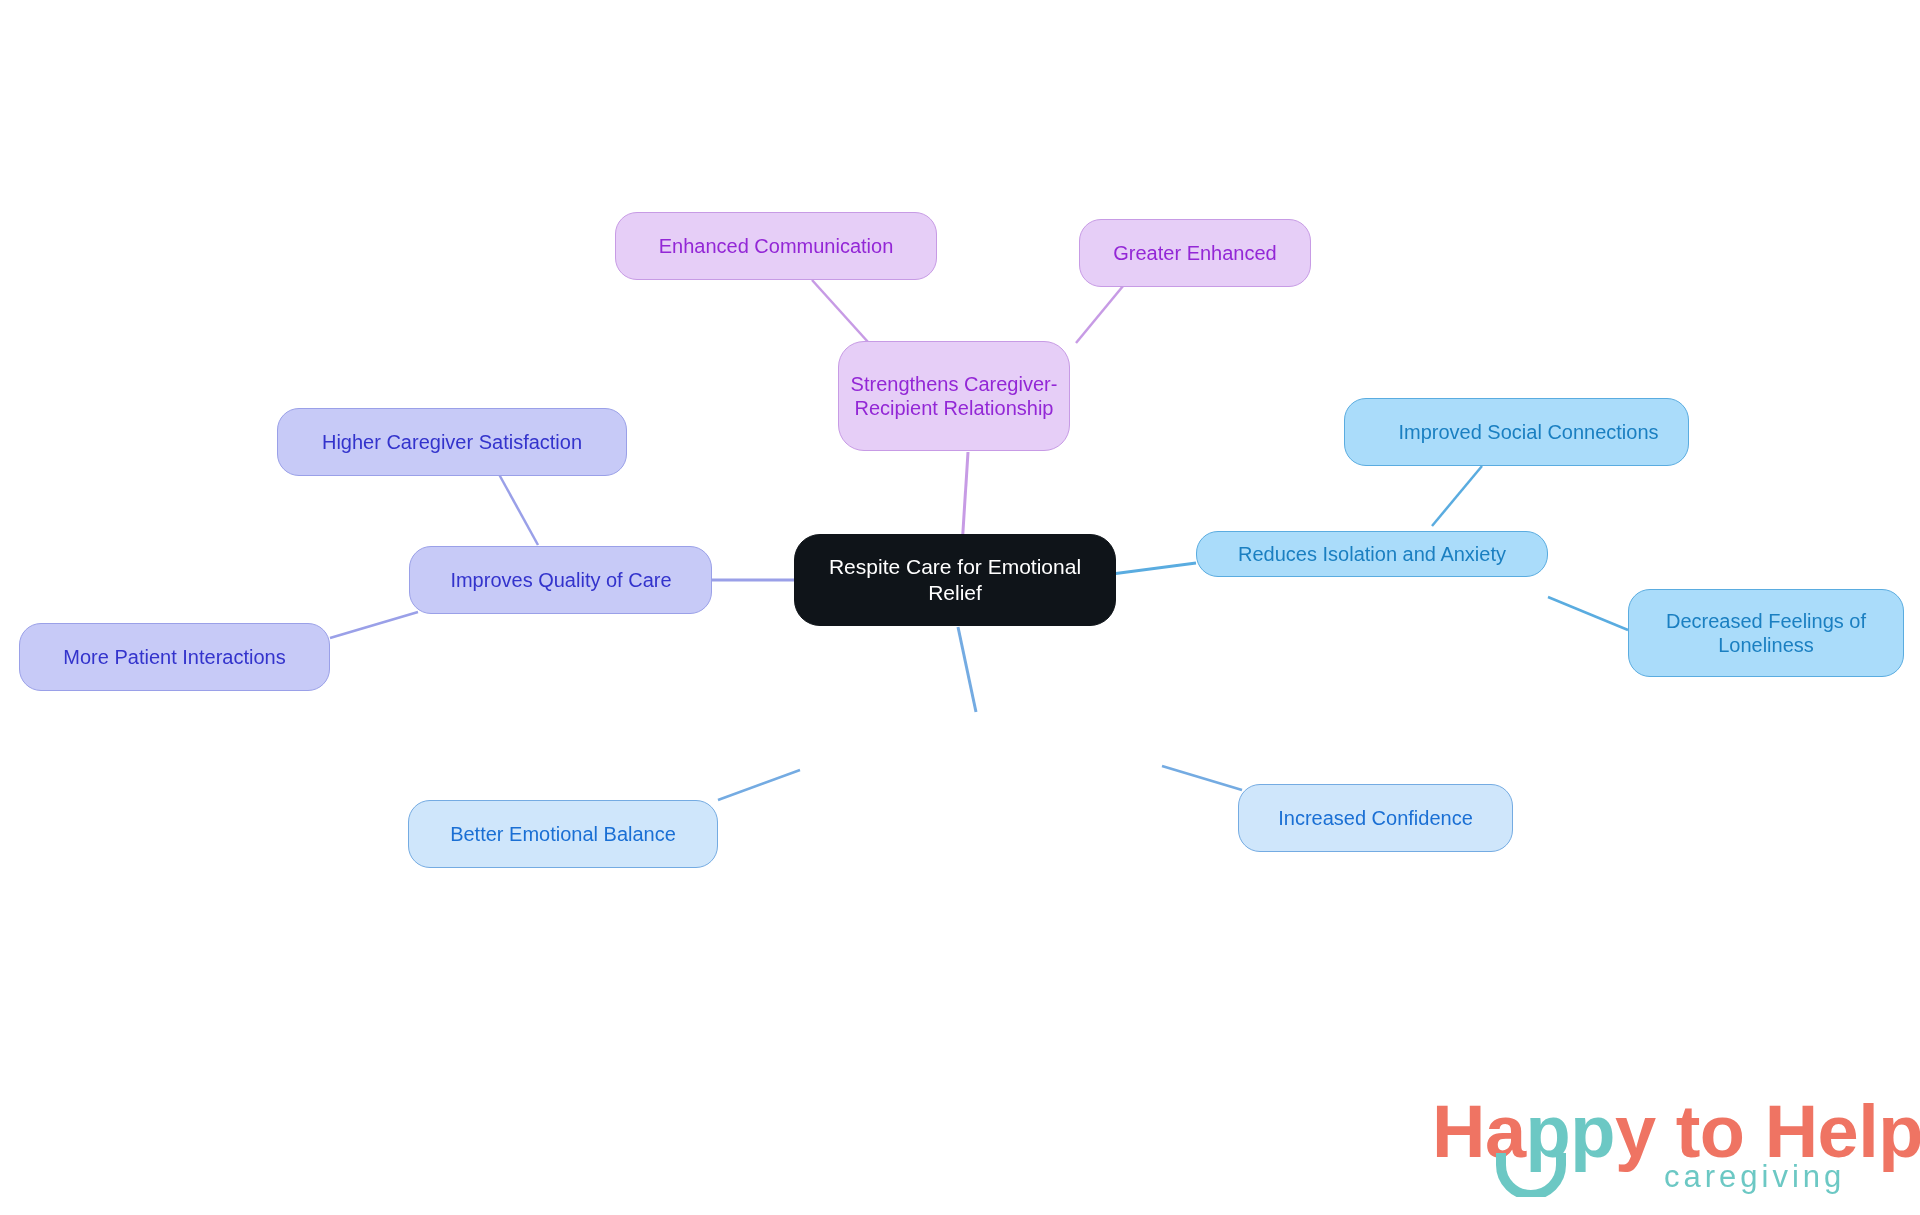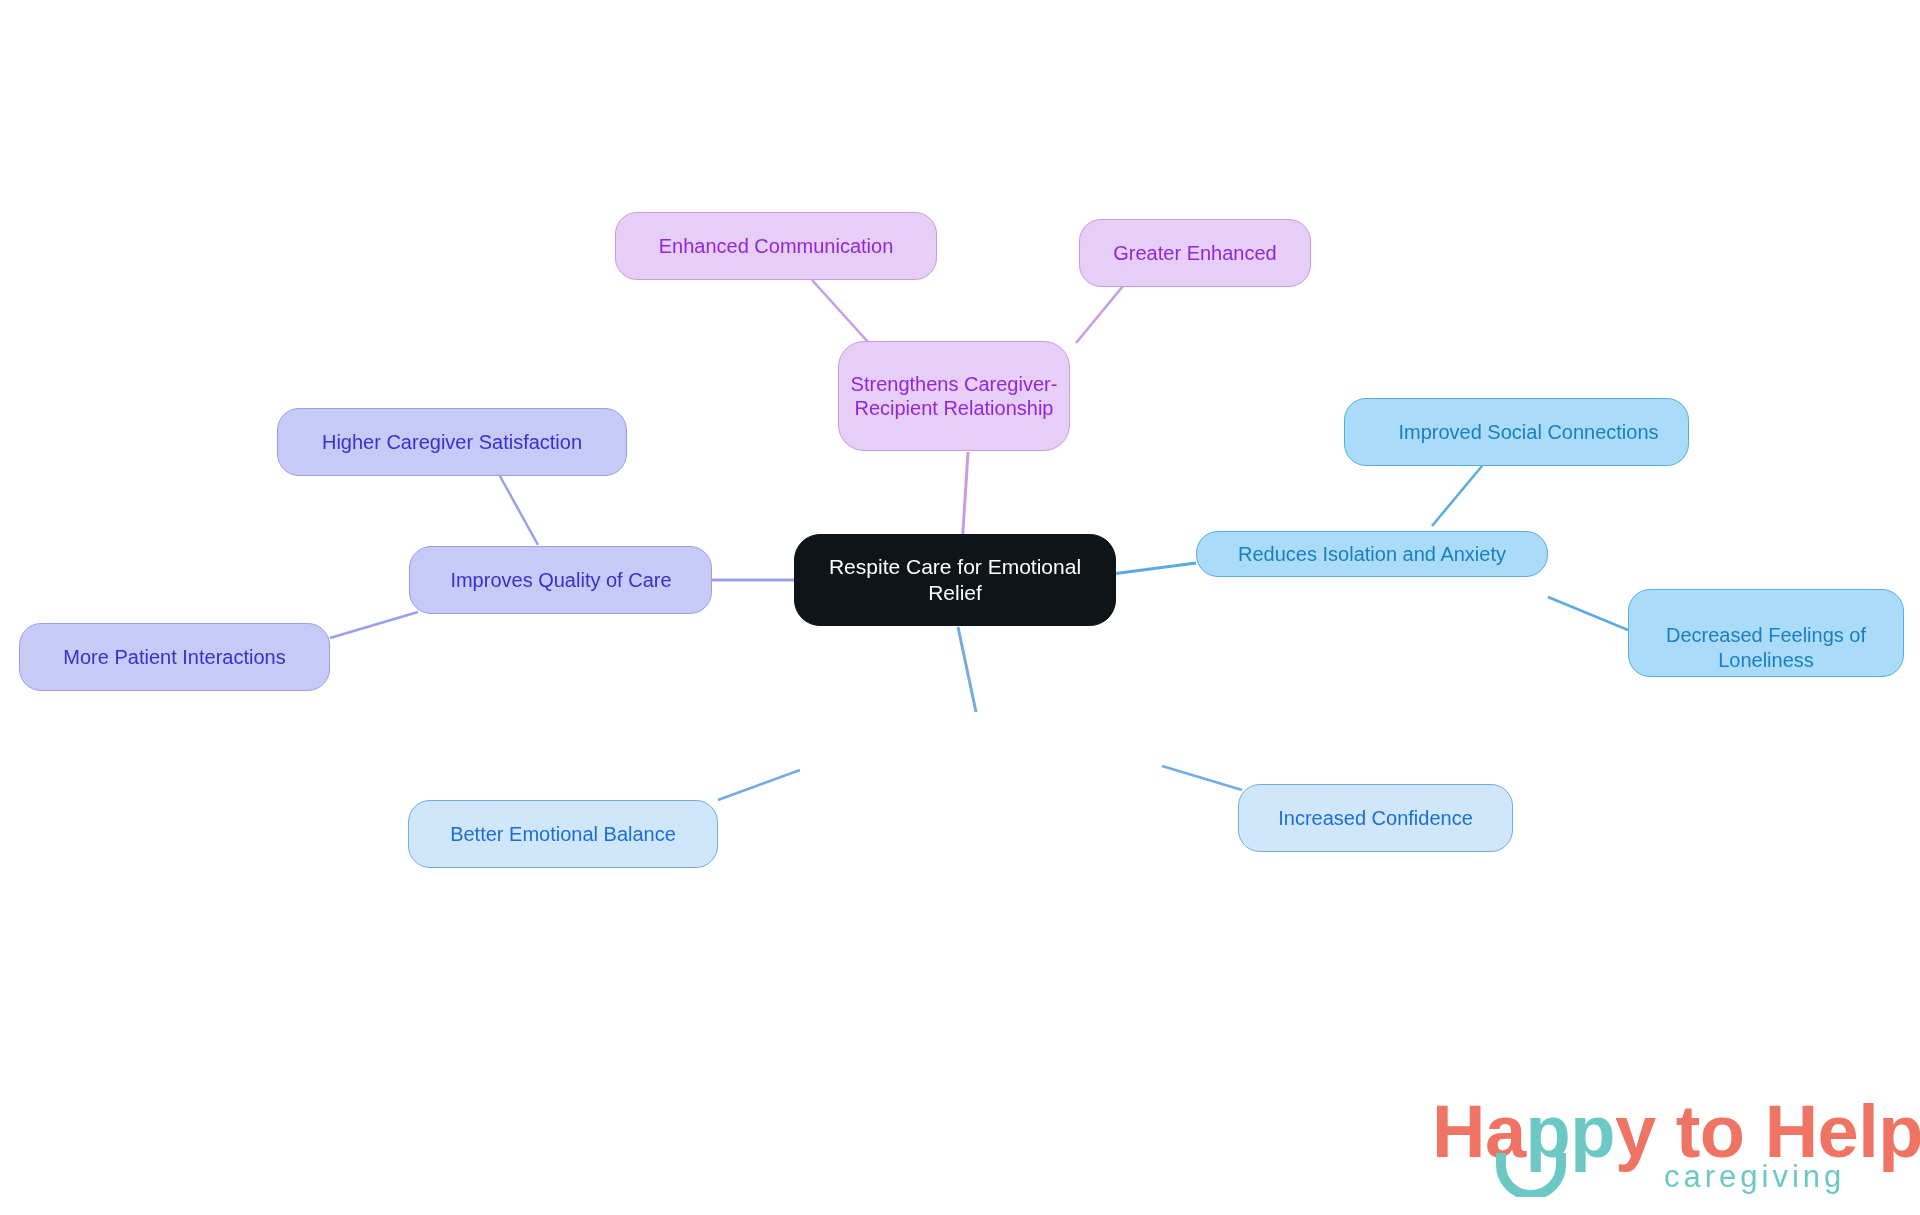--- a/index.html
+++ b/index.html
@@ -189,21 +189,21 @@
   </div>
 
   <div class="node node-skyblue" style="left:1196px; top:531px; width:352px; height:46px;">
     <span>Reduces Isolation and Anxiety</span>
   </div>
 
   <div class="node node-skyblue" style="left:1344px; top:398px; width:345px; height:68px;padding-left:34px;">
     <span>Improved Social Connections</span>
   </div>
 
-  <div class="node node-skyblue" style="left:1628px; top:589px; width:276px; height:88px;align-items:flex-end;">
+  <div class="node node-skyblue" style="left:1628px; top:589px; width:276px; height:88px;">
     <span>Decreased Feelings of Loneliness</span>
   </div>
 
 
   <div class="node node-paleblue" style="left:408px; top:800px; width:310px; height:68px;">
     <span>Better Emotional Balance</span>
   </div>
 
   <div class="node node-paleblue" style="left:1238px; top:784px; width:275px; height:68px;">
     <span>Increased Confidence</span>

